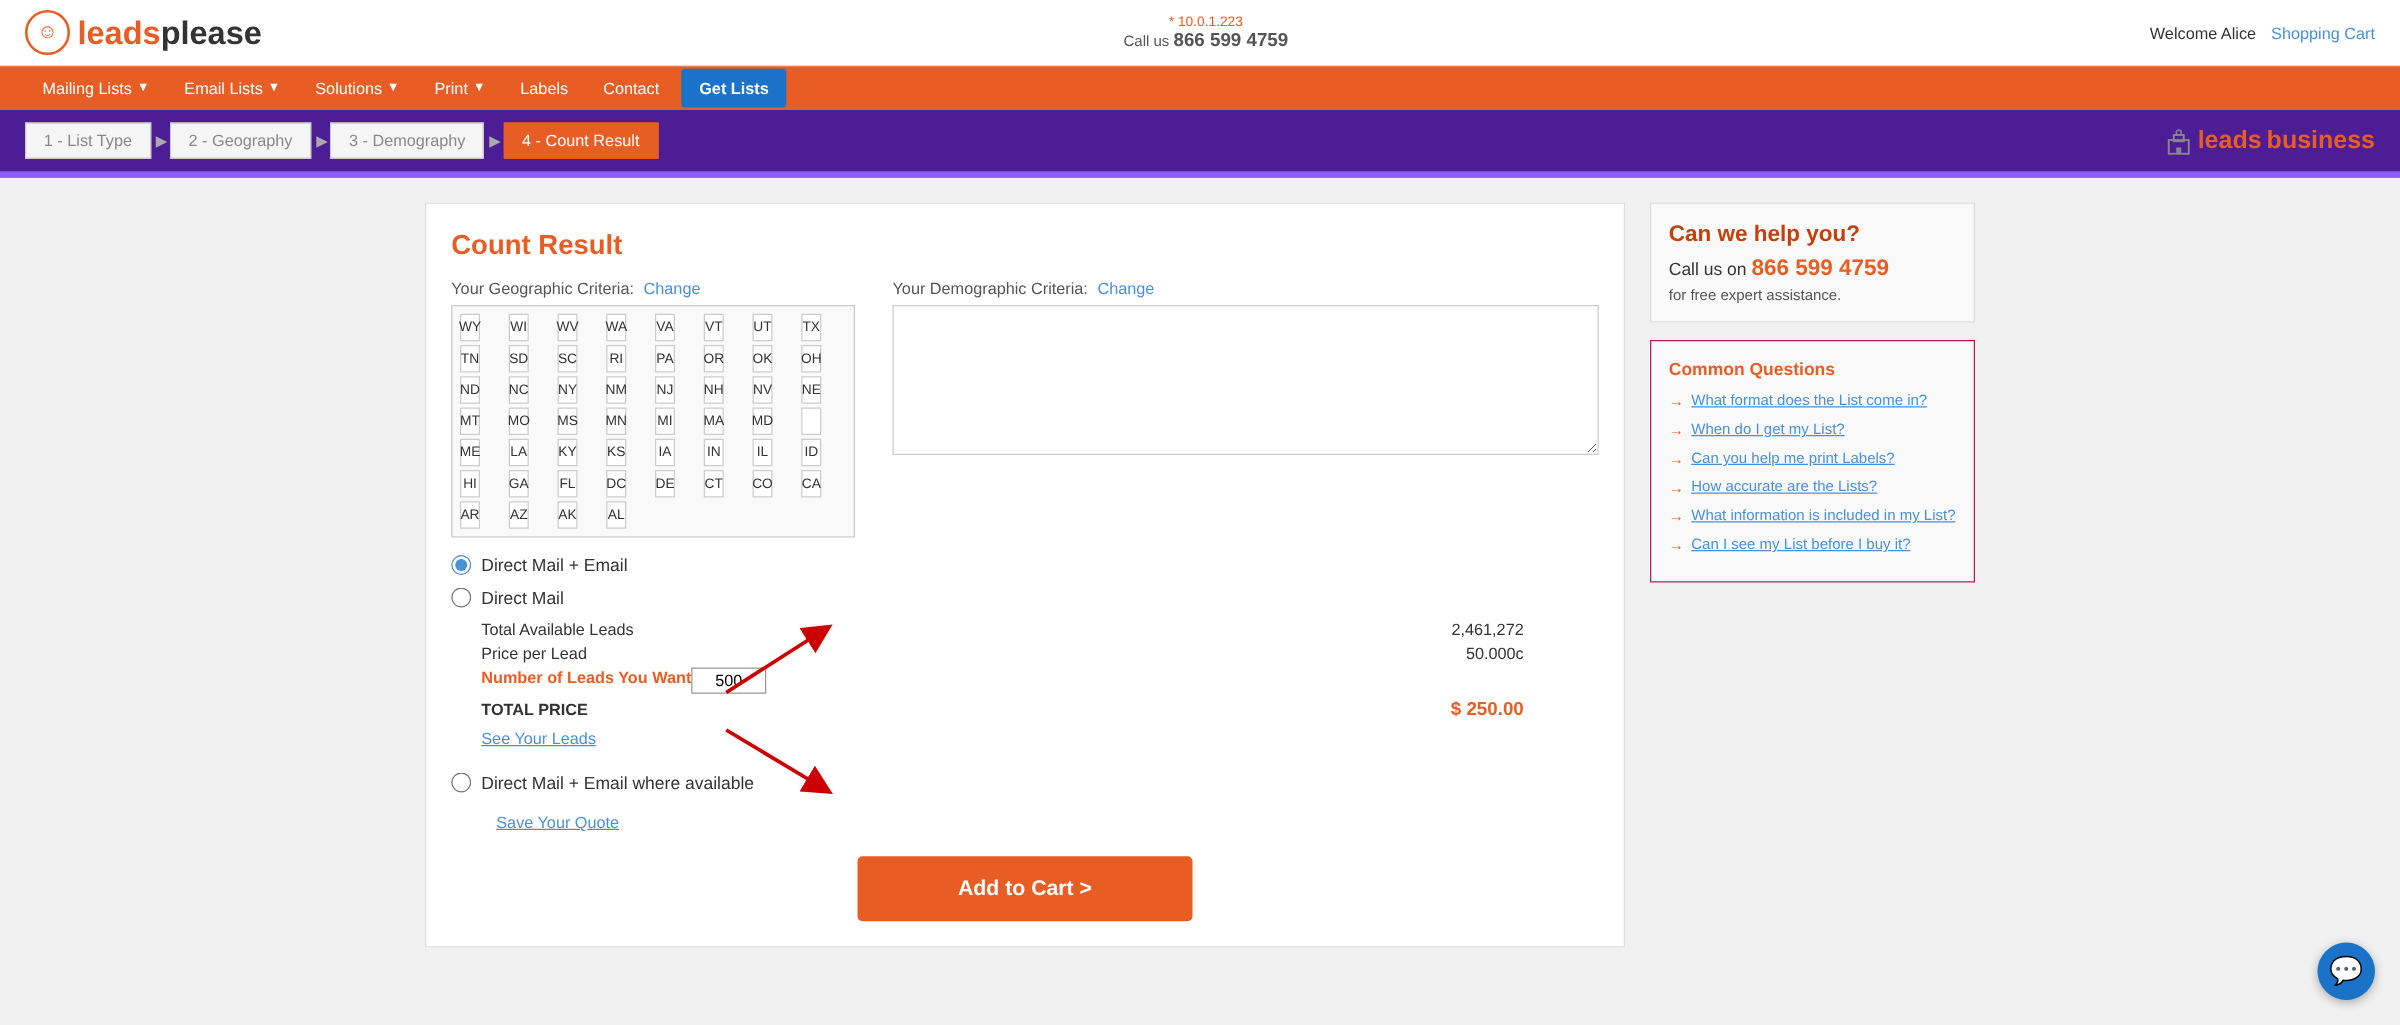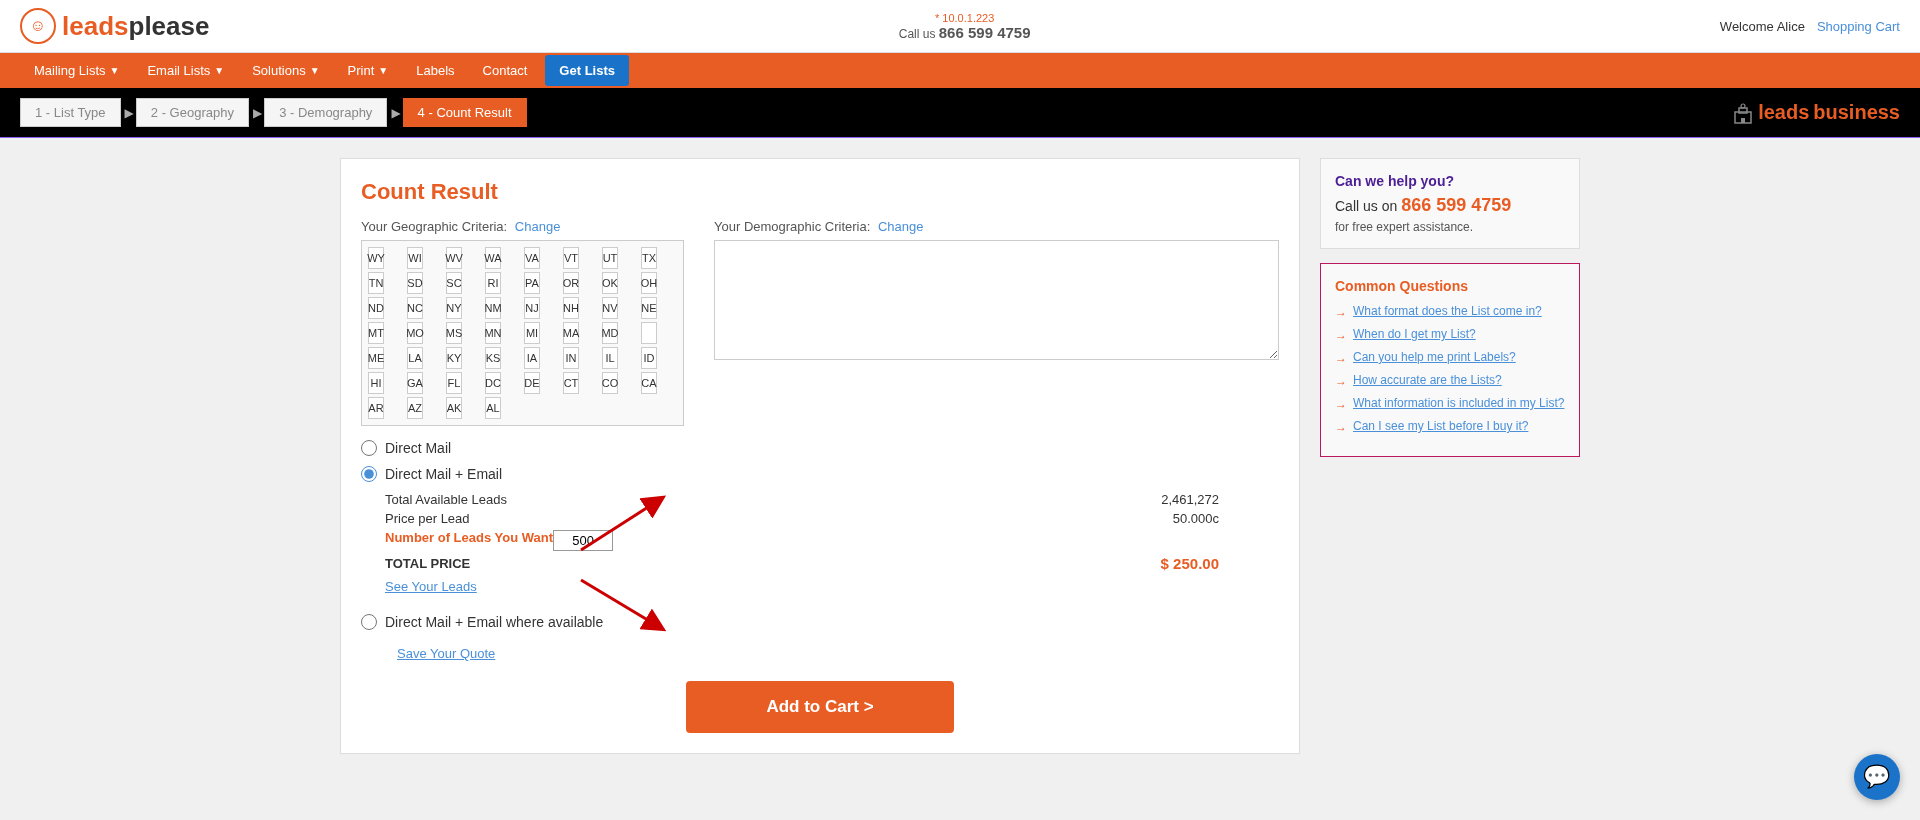--- a/index.html
+++ b/index.html
@@ -17,21 +17,21 @@
     .header-right .welcome { color: #333; }
     .header-right .shopping-cart { color: #4a90d9; text-decoration: none; }
 
     
     .nav-bar { background: #e85d23; display: flex; align-items: center; padding: 0 20px; }
     .nav-bar a, .nav-bar button { background: none; border: none; color: #fff; padding: 10px 14px; font-size: 13px; cursor: pointer; text-decoration: none; display: inline-flex; align-items: center; gap: 4px; }
     .nav-btn-blue { background: #1a73c8 !important; border-radius: 3px; padding: 8px 14px !important; font-weight: bold; margin-left: 4px; }
     .caret { font-size: 10px; }
 
     
-    .breadcrumb-row { background: #000000; padding: 10px 20px; display: flex; align-items: center; gap: 0; border-bottom: 1px solid #8b5cf6; }
+    .breadcrumb-row { background: #4c1d95; padding: 10px 20px; display: flex; align-items: center; gap: 0; border-bottom: 5px solid #8b5cf6; }
     .breadcrumb-item { display: flex; align-items: center; gap: 6px; padding: 6px 14px; background: #f5f5f5; border: 1px solid #ccc; font-size: 13px; color: #888; position: relative; margin-right: 2px; }
     .breadcrumb-item.active { background: #e85d23; color: #fff; border-color: #e85d23; }
     .breadcrumb-arrow { font-size: 12px; color: #aaa; margin: 0 2px; }
     .leads-business-logo { margin-left: auto; display: flex; align-items: center; gap: 4px; font-size: 20px; color: #333; }
     .leads-business-logo span { color: #e85d23; font-weight: bold; }
 
     
     .main-content { display: flex; gap: 20px; padding: 20px 30px; max-width: 1300px; margin: 0 auto; }
     .left-panel { flex: 1; background: #fff; padding: 20px; border: 1px solid #ddd; }
     .right-panel { width: 260px; }
@@ -57,21 +57,21 @@
     .total-value { color: #e85d23; font-size: 15px; font-weight: bold; }
     .see-leads-link { color: #4a90d9; text-decoration: underline; font-size: 13px; cursor: pointer; display: inline-block; margin-bottom: 10px; }
     .save-quote-link { color: #4a90d9; text-decoration: underline; font-size: 13px; cursor: pointer; margin-top: 6px; display: inline-block; }
 
     
     .add-to-cart-row { display: flex; justify-content: center; margin-top: 20px; }
     .add-to-cart-btn { background: #e85d23; color: #fff; border: none; padding: 16px 80px; font-size: 17px; font-weight: bold; border-radius: 4px; cursor: pointer; }
 
     
     .help-box { background: #f9f9f9; border: 1px solid #ddd; padding: 14px; margin-bottom: 14px; }
-    .help-title { color: #4c1d95; font-size: 14px; font-weight: bold; margin-bottom: 6px; }
+    .help-title { color: #c2410c; font-size: 18px; font-weight: bold; margin-bottom: 6px; }
     .help-phone { font-weight: bold; font-size: 18px; color: #e85d23; }
     .help-sub { font-size: 12px; color: #555; margin-top: 4px; }
     .faq-box { background: #f9f9f9; border: 1px solid #be185d; padding: 14px; }
     .faq-title { color: #e85d23; font-size: 14px; font-weight: bold; margin-bottom: 10px; }
     .faq-item { display: flex; align-items: flex-start; gap: 6px; margin-bottom: 8px; font-size: 12px; cursor: pointer; }
     .faq-arrow { color: #e85d23; font-size: 12px; margin-top: 1px; }
     .faq-link { color: #4a90d9; text-decoration: underline; }
 
     .options-wrapper { position: relative; }
 
@@ -242,27 +242,27 @@
             <polygon points="0 0, 8 4, 0 8" fill="#cc0000"></polygon>
           </marker>
         </defs>
 
         <line x1="220" y1="110" x2="295" y2="62" stroke="#cc0000" stroke-width="3" marker-end="url(#arrowhead1)"></line>
 
         <line x1="220" y1="140" x2="295" y2="185" stroke="#cc0000" stroke-width="3" marker-end="url(#arrowhead2)"></line>
       </svg>
 
       <div class="option-row">
+        <input type="radio" name="list-type" id="opt2" checked="" style="">
+        <label for="opt2">Direct Mail + Email</label>
+      </div>
+
+      <div class="option-row">
         <input type="radio" name="list-type" id="opt1" style="">
         <label for="opt1">Direct Mail</label>
-      </div>
-
-      <div class="option-row">
-        <input type="radio" name="list-type" id="opt2" checked="" style="">
-        <label for="opt2">Direct Mail + Email</label>
       </div>
 
       <div class="option-details">
         <div class="option-detail-row">
           <span>Total Available Leads</span>
           <span>2,461,272</span>
         </div>
         <div class="option-detail-row">
           <span>Price per Lead</span>
           <span>50.000c</span>

